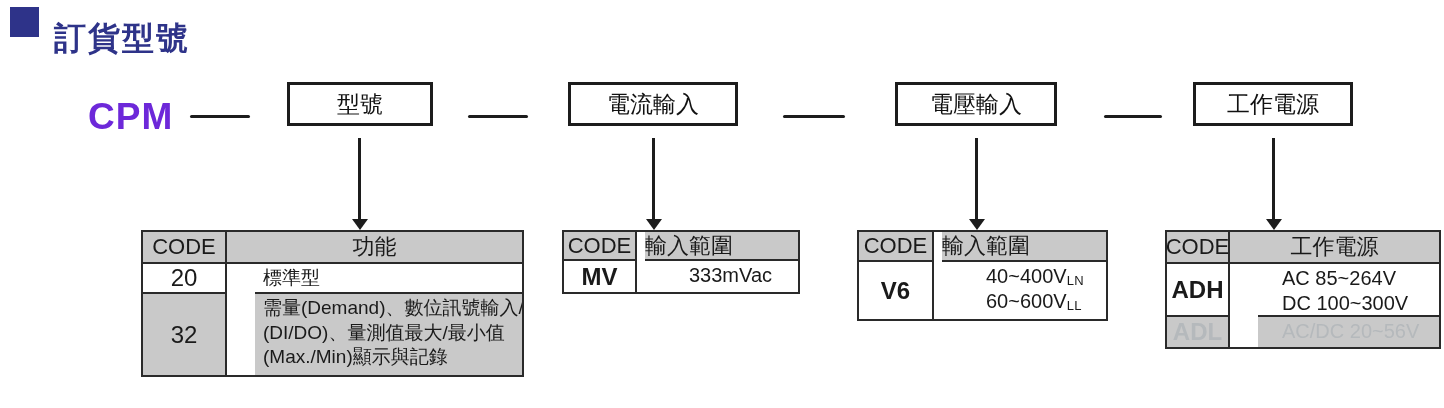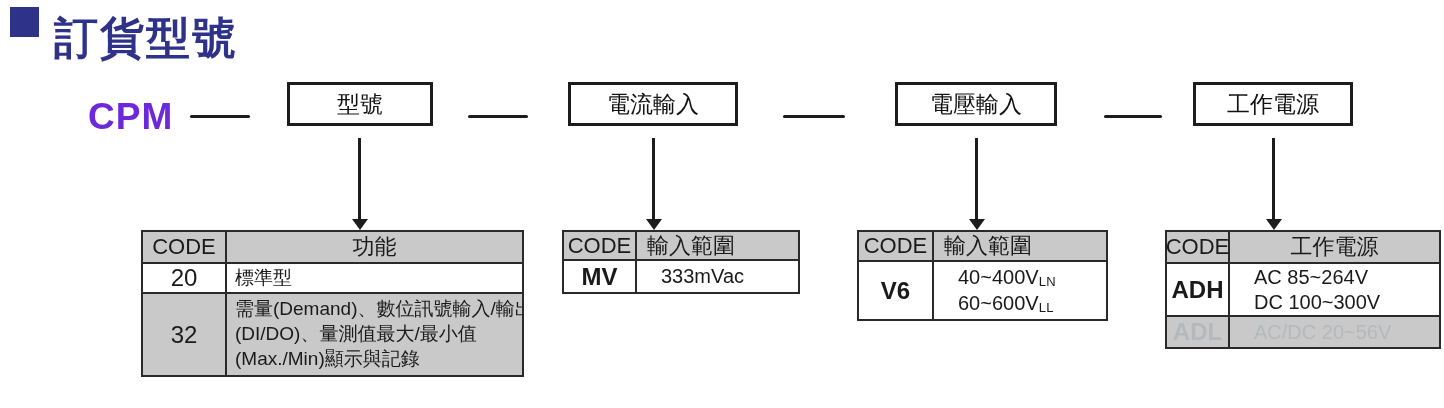--- a/index.html
+++ b/index.html
@@ -9,21 +9,21 @@
     --disabled-text:#b5b9bc;
     --line:#1c1c1c;
     --border:#2a2a2a;
   }
   *{margin:0;padding:0;box-sizing:border-box;}
   body{background:#ffffff;font-family:"Liberation Sans","DejaVu Sans",sans-serif;color:#1a1a1a;}
   .canvas{position:relative;width:1444px;height:408px;background:#ffffff;overflow:hidden;}
 
   
   .title-square{position:absolute;left:10px;top:7px;width:29px;height:30px;background:var(--accent);}
-  .page-title{position:absolute;left:54px;top:9px;font-size:44px;font-weight:700;color:var(--accent);letter-spacing:2px;}
+  .page-title{position:absolute;left:54px;top:17px;font-size:32px;font-weight:700;color:var(--accent);letter-spacing:2px;}
 
   
   .prefix{position:absolute;left:88px;top:96px;font-size:37px;font-weight:700;color:#6d28d9;letter-spacing:1px;}
   .mbox{position:absolute;top:82px;height:44px;border:3px solid var(--line);background:#fff;
         display:flex;align-items:center;justify-content:center;font-size:23px;color:#111;}
   .dash{position:absolute;top:115px;height:3px;background:var(--line);border-radius:2px;}
 
   
   .stem{position:absolute;top:138px;height:82px;width:3px;background:var(--line);}
   .head{position:absolute;top:219px;width:0;height:0;
@@ -32,23 +32,23 @@
   
   .tbl{position:absolute;display:grid;border:2px solid var(--border);background:#fff;}
   .cell{border-right:2px solid var(--border);border-bottom:2px solid var(--border);
         display:flex;align-items:center;overflow:hidden;}
   .cell.last-col{border-right:none;}
   .cell.last-row{border-bottom:none;}
   .hdr{background:var(--table-header-bg);font-size:22px;}
   .code-cell{justify-content:center;font-size:24px;}
   .code-cell.bold{font-weight:700;}
   .val-center{justify-content:center;}
-  .val-left{justify-content:flex-start;padding-left:10px;}
-  .desc{flex-direction:column;align-items:flex-start;justify-content:center;
-        padding:2px 8px;font-size:19px;line-height:1.3;}
+  .val-left{justify-content:flex-start;margin-left:8px;}
+  .desc{flex-direction:column;align-items:flex-start;
+        padding:2px 8px;font-size:19px;line-height:1.3;margin-left:28px;}
   .desc.md{font-size:20px;line-height:1.25;padding-left:24px;}
   .shaded{background:var(--shaded-row-bg);}
   .disabled{color:var(--disabled-text);}
   .desc-line{display:block;white-space:nowrap;}
   .sub{font-size:13px;letter-spacing:0.5px;vertical-align:-2px;}
 </style>
 </head>
 <body>
 
 <div class="canvas">

